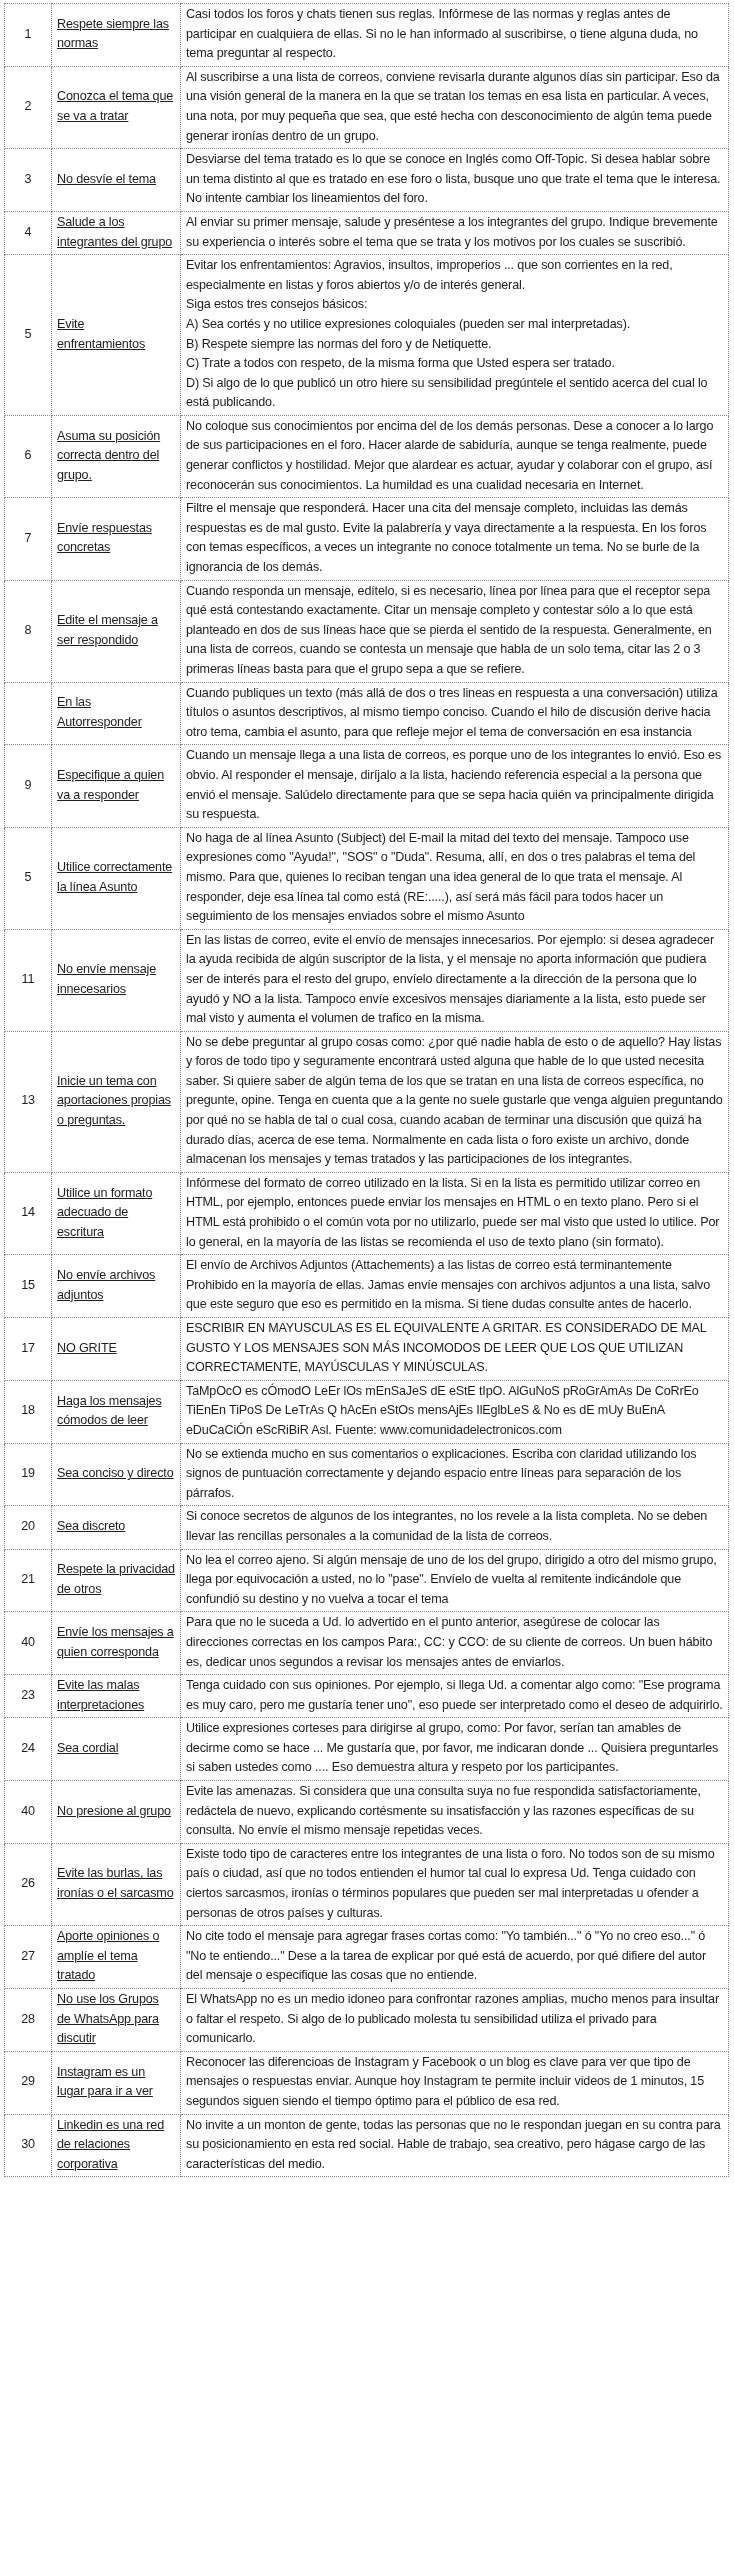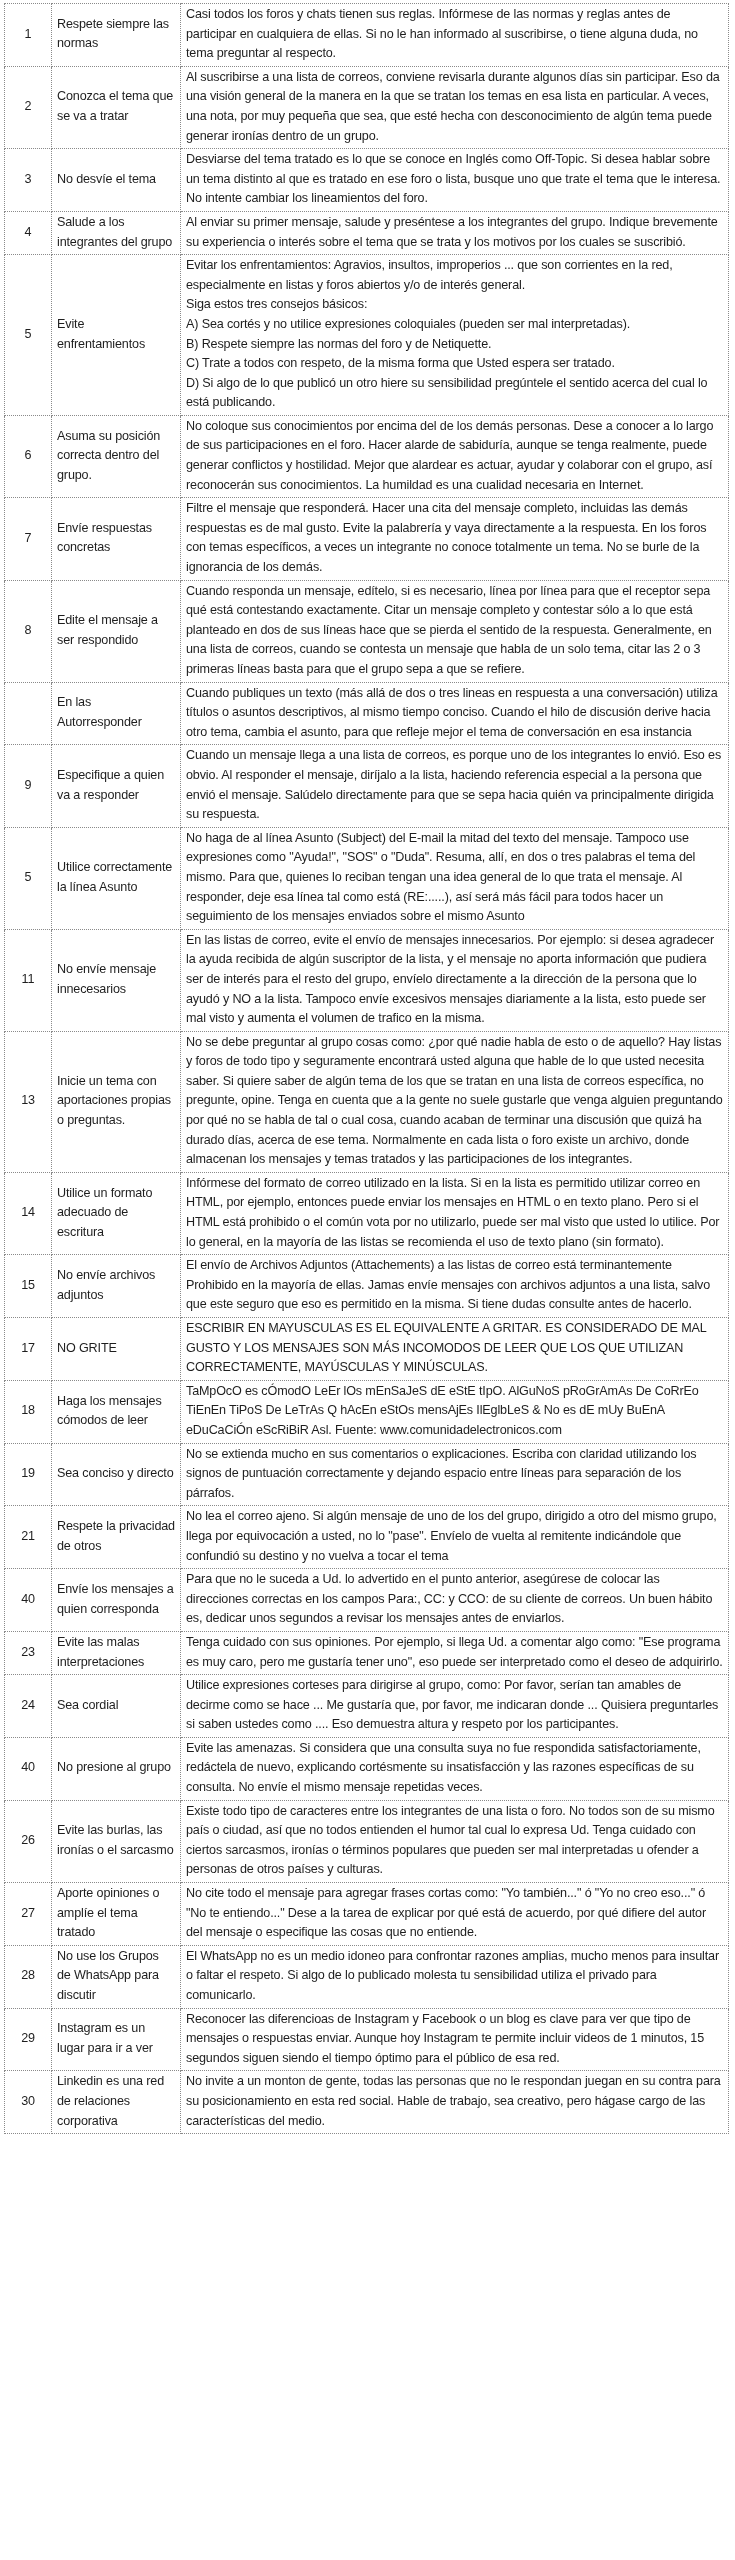--- a/index.html
+++ b/index.html
@@ -14,21 +14,21 @@
     line-height: 19.6px;
     color: #1e1e1e;
     letter-spacing: -0.15px;
   }
   table.rules td {
     border: 1px dotted #8a8a8a;
     vertical-align: middle;
     padding: 1px 5px 2px 5px;
   }
   td.num { width: 36px; text-align: center; padding: 0; }
-  td.title { width: 118px; }
+  td.title { width: 118px; text-decoration: underline; }
   td.desc { white-space: pre-line; }
 </style>
 </head>
 <body>
 
 <div class="page">
   <table class="rules">
     <tbody id="rules-body">
       <tr>
           <td class="num">1</td>
@@ -119,20 +119,25 @@
           <td class="num">18</td>
           <td class="title">Haga los mensajes cómodos de leer</td>
           <td class="desc">TaMpOcO es cÓmodO LeEr lOs mEnSaJeS dE eStE tIpO. AlGuNoS pRoGrAmAs De CoRrEo TiEnEn TiPoS De LeTrAs Q hAcEn eStOs mensAjEs IlEglbLeS &amp; No es dE mUy BuEnA eDuCaCiÓn eScRiBiR Asl. Fuente: www.comunidadelectronicos.com</td>
         </tr>
       <tr>
           <td class="num">19</td>
           <td class="title">Sea conciso y directo</td>
           <td class="desc">No se extienda mucho en sus comentarios o explicaciones. Escriba con claridad utilizando los signos de puntuación correctamente y dejando espacio entre líneas para separación de los párrafos.</td>
         </tr>
       <tr>
+          <td class="num">20</td>
+          <td class="title">Sea discreto</td>
+          <td class="desc">Si conoce secretos de algunos de los integrantes, no los revele a la lista completa. No se deben llevar las rencillas personales a la comunidad de la lista de correos.</td>
+        </tr>
+      <tr>
           <td class="num">21</td>
           <td class="title">Respete la privacidad de otros</td>
           <td class="desc">No lea el correo ajeno. Si algún mensaje de uno de los del grupo, dirigido a otro del mismo grupo, llega por equivocación a usted, no lo "pase". Envíelo de vuelta al remitente indicándole que confundió su destino y no vuelva a tocar el tema</td>
         </tr>
       <tr>
           <td class="num">40</td>
           <td class="title">Envíe los mensajes a quien corresponda</td>
           <td class="desc">Para que no le suceda a Ud. lo advertido en el punto anterior, asegúrese de colocar las direcciones correctas en los campos Para:, CC: y CCO: de su cliente de correos. Un buen hábito es, dedicar unos segundos a revisar los mensajes antes de enviarlos.</td>
         </tr>
       <tr>

